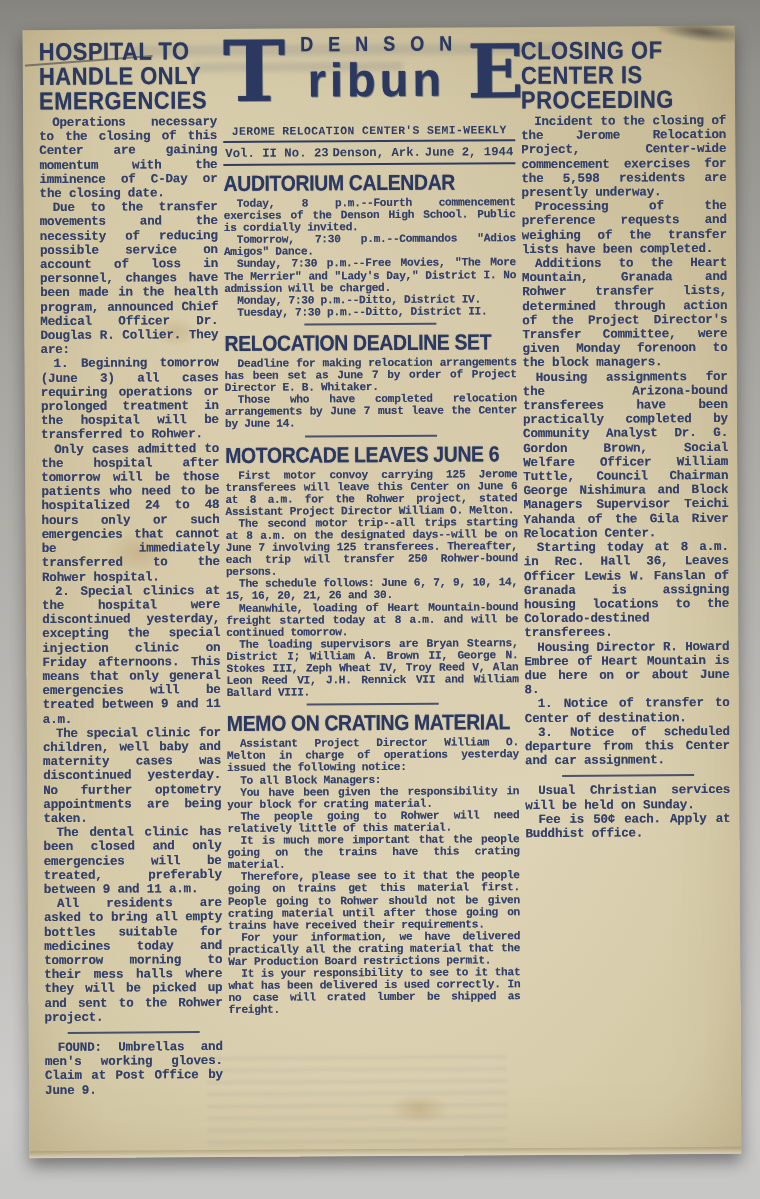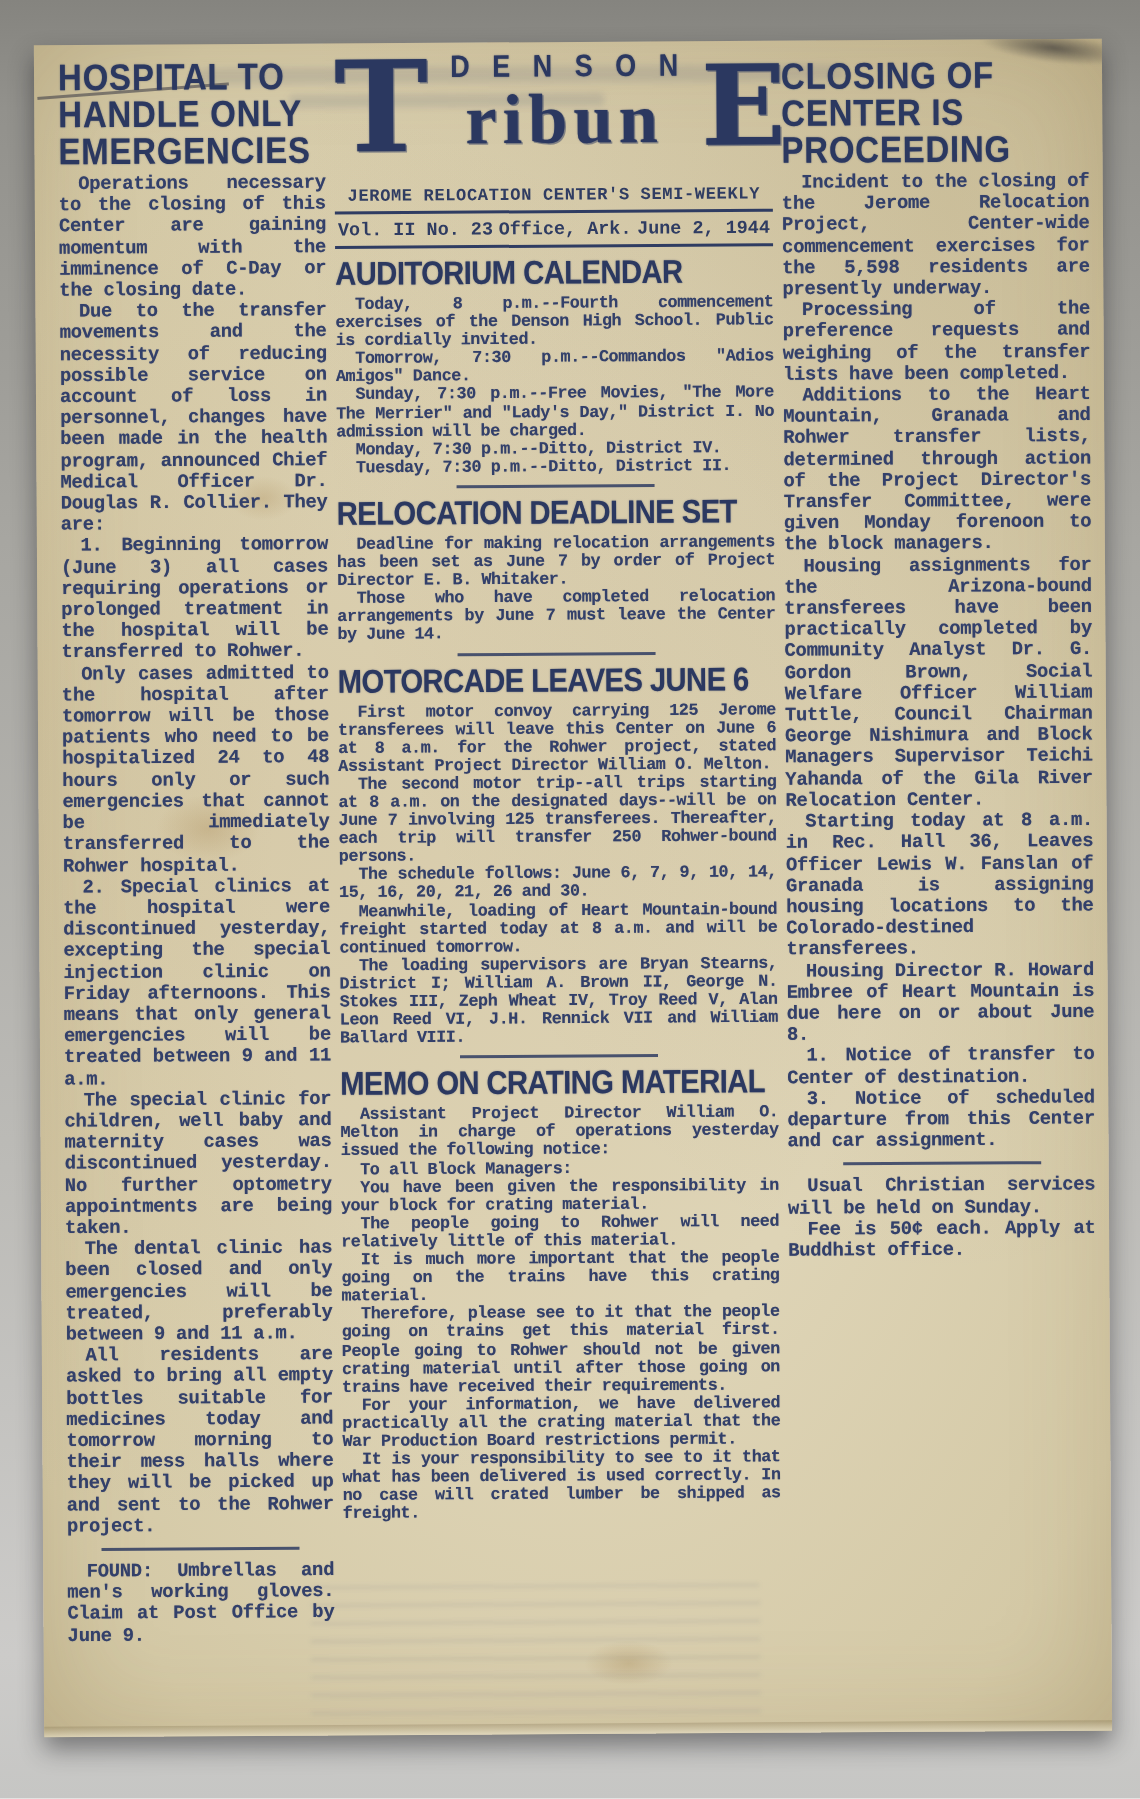--- a/index.html
+++ b/index.html
@@ -59,21 +59,21 @@
   .masthead{margin-bottom:6px;}
   .mast-row{display:flex;justify-content:space-between;align-items:flex-start;height:92px;}
   .mast-T,.mast-E{font-family:"DejaVu Serif",serif;font-weight:700;color:#2b3860;
     text-shadow:1px 1px 0 rgba(43,56,96,.45),0 0 1px rgba(43,56,96,.7);}
   .mast-T{font-size:84px;line-height:78px;}
   .mast-E{font-size:74px;line-height:72px;margin-top:4px;}
   .mast-mid{display:flex;flex-direction:column;align-items:center;flex:1;}
   .mast-denson{font-family:"Liberation Sans",sans-serif;font-weight:700;font-size:18px;
     letter-spacing:15px;text-indent:15px;color:#2b3860;transform:scaleY(1.15);margin-top:2px;
     text-shadow:0 0 1px rgba(43,56,96,.6);}
-  .mast-ribun{font-family:Liberation Serif, serif;font-weight:700;font-size:47px;line-height:50px;
+  .mast-ribun{font-family:Liberation Sans, sans-serif;font-weight:700;font-size:47px;line-height:50px;
     color:#2b3860;letter-spacing:4px;text-shadow:1px 1px 0 rgba(43,56,96,.45),0 0 1px rgba(43,56,96,.7);}
   .tagline{font-weight:700;font-size:11.4px;line-height:15px;letter-spacing:.4px;text-align:center;
     color:#2f3c62;border-bottom:2px solid #2f3c62;padding-bottom:1px;}
   .volline{display:flex;justify-content:space-between;font-weight:700;font-size:12.3px;line-height:16px;
     color:#2f3c62;border-bottom:2px solid #2f3c62;padding:1px 2px 2px 2px;margin-top:2px;}
   
   .art-head{
     margin:6px 0 5px 0;font-family:"Liberation Sans",sans-serif;font-weight:700;
     font-size:19.5px;line-height:21px;letter-spacing:-.4px;color:#2b3860;white-space:nowrap;
     transform:scaleY(1.12);transform-origin:left top;text-shadow:0 0 1px rgba(43,56,96,.6);
@@ -122,21 +122,21 @@
           <span class="mast-T">T</span>
           <span class="mast-mid">
             <span class="mast-denson">DENSON</span>
             <span class="mast-ribun">ribun</span>
           </span>
           <span class="mast-E">E</span>
         </div>
         <div class="tagline">JEROME RELOCATION CENTER'S SEMI-WEEKLY</div>
         <div class="volline">
           <span>Vol. II No. 23</span>
-          <span>Office, Ark.</span>
+          <span>Denson, Ark.</span>
           <span>June 2, 1944</span>
         </div>
       </div>
 
       <div>
 
           <div class="article">
             <h2 class="art-head">AUDITORIUM CALENDAR</h2>
             <div class="body-sm">
 

